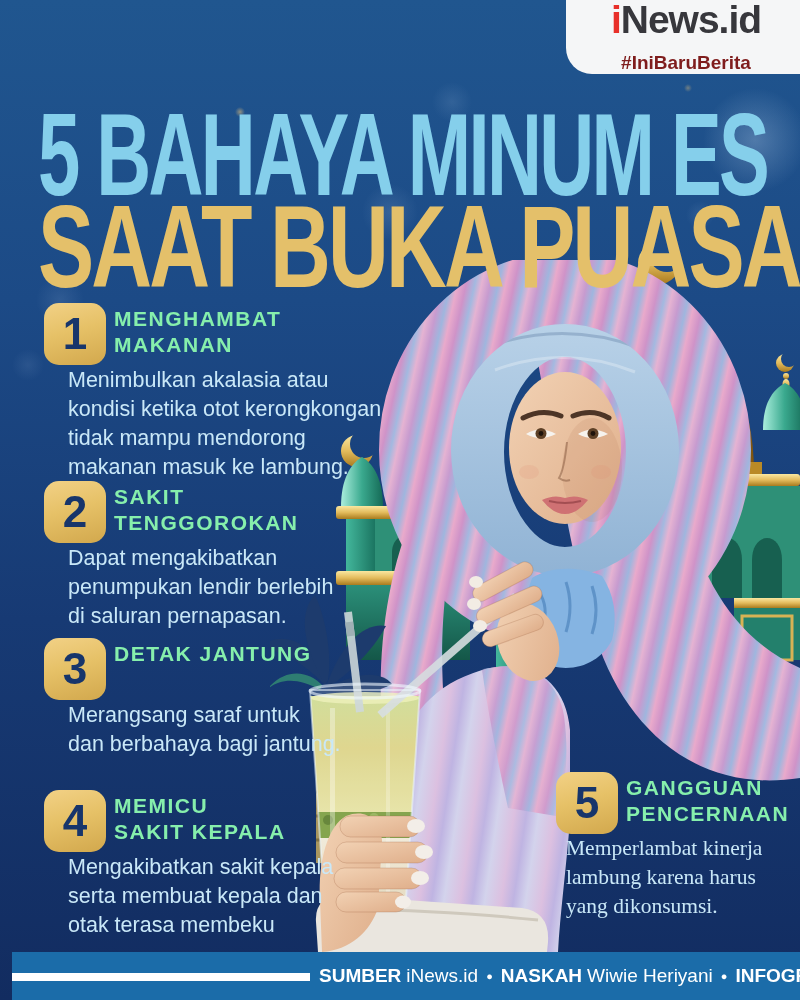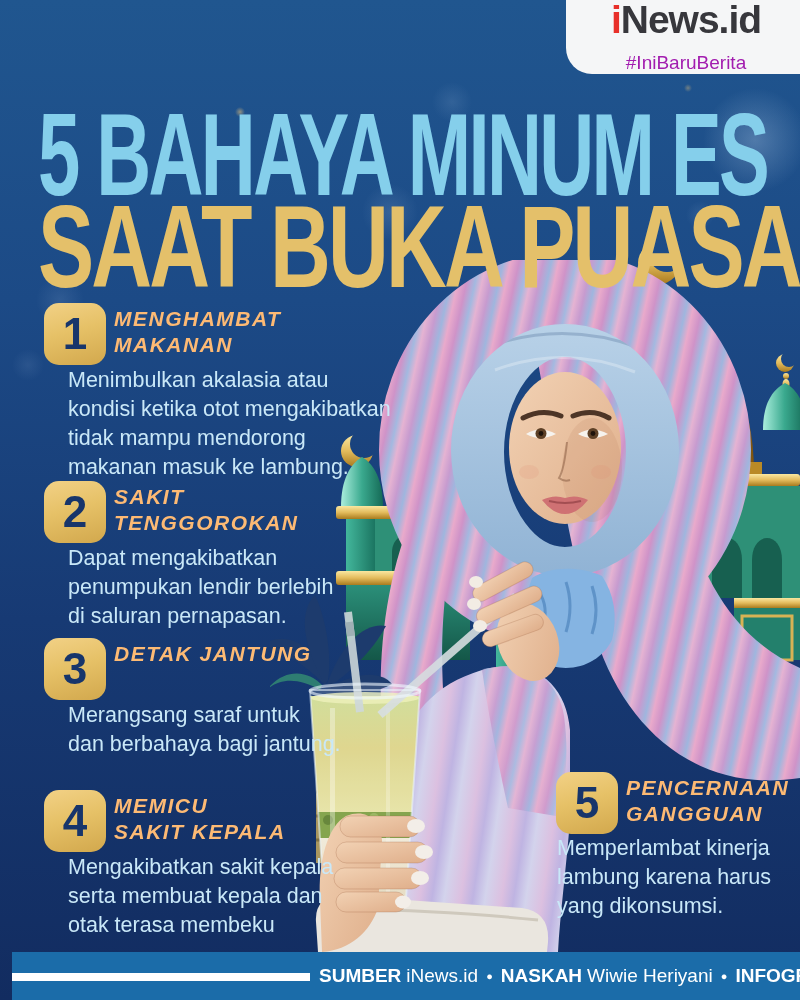--- a/index.html
+++ b/index.html
@@ -18,39 +18,39 @@
     linear-gradient(180deg,#20568f 0%,#1c4a86 30%,#173a74 62%,#122c60 100%);}
   svg{display:block;}
   .mosque{position:absolute;left:0;top:0;z-index:1;}
   .figure{position:absolute;left:270px;top:260px;z-index:2;}
   
   .logo-card{position:absolute;left:566px;top:0;width:240px;height:74px;background:#f5f6f7;
      border-radius:0 0 0 26px;z-index:8;display:flex;flex-direction:column;align-items:center;
      justify-content:center;}
   .logo{font-weight:bold;font-size:39px;line-height:40px;color:#37373c;letter-spacing:-1px;}
   .logo .logo-i{color:#e8302a;}
-  .tagline{font-weight:normal;font-size:19px;color:#a21caf;margin-top:12px;}
+  .tagline{font-weight:bold;font-size:19px;color:#7f1d1d;margin-top:12px;}
   
   .title{position:absolute;left:38px;z-index:4;font-weight:bold;white-space:nowrap;
          transform-origin:left top;line-height:1;}
   .title1{top:96px;font-size:117px;color:#85cfeb;letter-spacing:-4px;transform:scaleX(.65);}
   .title2{top:188px;font-size:117px;color:#e4c06a;letter-spacing:-4px;transform:scaleX(.72);}
   
   .item{position:absolute;z-index:4;}
   .badge{position:absolute;left:0;top:0;width:62px;height:62px;border-radius:15px;
      background:linear-gradient(165deg,#f2d186 0%,#e6c167 45%,#d2a84d 100%);
      display:flex;align-items:center;justify-content:center;
      font-weight:bold;font-size:44px;color:#17356b;}
   .item-title{position:absolute;left:70px;top:3px;font-weight:bold;font-size:21px;
-     line-height:26px;color:#fdba74;letter-spacing:1.5px;white-space:nowrap;font-style:italic;}
+     line-height:26px;color:#86efac;letter-spacing:1.5px;white-space:nowrap;}
   .item-body{position:absolute;left:24px;top:63px;font-size:21.5px;line-height:29px;
      color:#c9e8f8;white-space:nowrap;}
   .i1{left:44px;top:303px;} .i2{left:44px;top:481px;} .i3{left:44px;top:638px;}
   .i4{left:44px;top:790px;} .i5{left:556px;top:772px;}
-  .i5 .item-body{left:1px;top:62px;}
+  .i5 .item-body{left:10px;top:62px;font-family:Liberation Serif, serif;}
   
   .footer{position:absolute;left:12px;top:952px;width:800px;height:48px;background:#1b6ca9;z-index:9;}
   .footer-rule{position:absolute;left:0;top:21px;width:298px;height:8px;background:#ffffff;}
   .credits{position:absolute;left:307px;top:0;height:48px;display:flex;align-items:center;
      font-size:19px;color:#ffffff;white-space:nowrap;}
   .credits .lbl{font-weight:bold;margin-right:5px;}
   .credits .dot{font-size:11px;margin:0 8px;}
 </style>
 </head>
 <body>
@@ -287,21 +287,21 @@
   <div class="item i1">
     <div class="badge">
         <span>1</span>
       </div>
     <div class="item-title">
       <div>MENGHAMBAT</div>
       <div>MAKANAN</div>
     </div>
     <div class="item-body">
       <div>Menimbulkan akalasia atau</div>
-      <div>kondisi ketika otot mengakibatkan</div>
+      <div>kondisi ketika otot kerongkongan</div>
       <div>tidak mampu mendorong</div>
       <div>makanan masuk ke lambung.</div>
     </div>
   </div>
 
   <div class="item i2">
     <div class="badge">
         <span>2</span>
       </div>
     <div class="item-title">
@@ -341,22 +341,22 @@
       <div>serta membuat kepala dan</div>
       <div>otak terasa membeku</div>
     </div>
   </div>
 
   <div class="item i5">
     <div class="badge">
         <span>5</span>
       </div>
     <div class="item-title">
+      <div>GANGGUAN</div>
       <div>PENCERNAAN</div>
-      <div>GANGGUAN</div>
     </div>
     <div class="item-body">
       <div>Memperlambat kinerja</div>
       <div>lambung karena harus</div>
       <div>yang dikonsumsi.</div>
     </div>
   </div>
 
   <div class="footer">
     <div class="footer-rule"></div>

